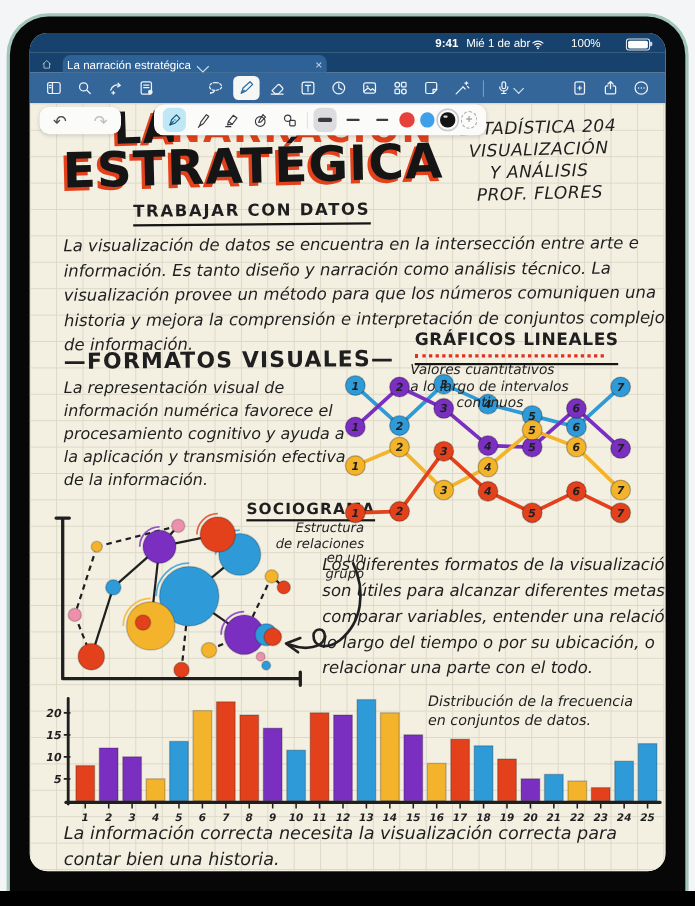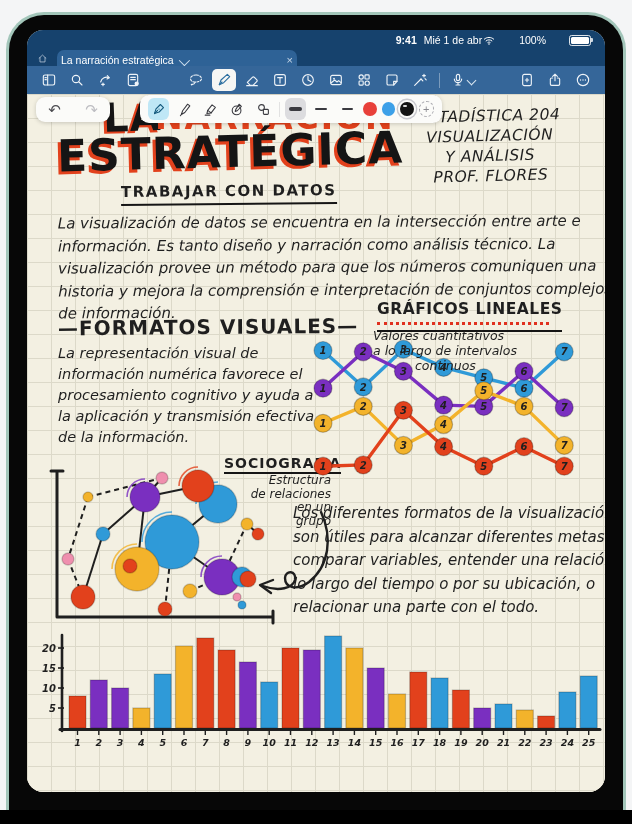--- a/index.html
+++ b/index.html
@@ -458,20 +458,24 @@
               <circle cx="38" cy="100" r="6" fill="#ef8fae" stroke="rgba(0,0,0,0.18)" stroke-width="1.4"></circle>
               <circle cx="217" cy="65" r="6" fill="#f3b32b" stroke="rgba(0,0,0,0.18)" stroke-width="1.4"></circle>
               <circle cx="228" cy="75" r="6" fill="#e2411c" stroke="rgba(0,0,0,0.18)" stroke-width="1.4"></circle>
               <circle cx="58" cy="38" r="5" fill="#f3b32b" stroke="rgba(0,0,0,0.18)" stroke-width="1.4"></circle>
               <circle cx="207" cy="138" r="4" fill="#ef8fae" stroke="rgba(0,0,0,0.18)" stroke-width="1.4"></circle>
               <circle cx="212" cy="146" r="4" fill="#2f9ad8" stroke="rgba(0,0,0,0.18)" stroke-width="1.4"></circle>
             </svg>
 
           <div class="abs hand metas">Los diferentes formatos de la visualización son útiles para alcanzar diferentes metas: comparar variables, entender una relación a lo largo del tiempo o por su ubicación, o relacionar una parte con el todo.</div>
 
+          <div class="abs hand histo-cap">
+            <div>Distribución de la frecuencia</div>
+            <div>en conjuntos de datos.</div>
+          </div>
           <svg id="histChart" class="chart" width="567" height="124">
               <line x1="24" y1="5" x2="24" y2="101" stroke="#1f1f1f" stroke-width="2.6" stroke-linecap="round"></line>
               <text x="18" y="21.5" text-anchor="end" font-size="10" font-family="DejaVu Sans, sans-serif" font-style="italic" font-weight="bold" fill="#1f1f1f">20</text>
               <line x1="20" y1="18" x2="26" y2="18" stroke="#1f1f1f" stroke-width="1.6"></line>
               <text x="18" y="41.5" text-anchor="end" font-size="10" font-family="DejaVu Sans, sans-serif" font-style="italic" font-weight="bold" fill="#1f1f1f">15</text>
               <line x1="20" y1="38" x2="26" y2="38" stroke="#1f1f1f" stroke-width="1.6"></line>
               <text x="18" y="61.5" text-anchor="end" font-size="10" font-family="DejaVu Sans, sans-serif" font-style="italic" font-weight="bold" fill="#1f1f1f">10</text>
               <line x1="20" y1="58" x2="26" y2="58" stroke="#1f1f1f" stroke-width="1.6"></line>
               <text x="18" y="81.5" text-anchor="end" font-size="10" font-family="DejaVu Sans, sans-serif" font-style="italic" font-weight="bold" fill="#1f1f1f">5</text>
               <line x1="20" y1="78" x2="26" y2="78" stroke="#1f1f1f" stroke-width="1.6"></line>
@@ -546,19 +550,20 @@
               <line x1="486.8" y1="101" x2="486.8" y2="105" stroke="#1f1f1f" stroke-width="1.4"></line>
               <text x="486.8" y="116" text-anchor="middle" font-size="9.5" font-family="DejaVu Sans, sans-serif" font-style="italic" font-weight="bold" fill="#1f1f1f">22</text>
               <line x1="508.1" y1="101" x2="508.1" y2="105" stroke="#1f1f1f" stroke-width="1.4"></line>
               <text x="508.1" y="116" text-anchor="middle" font-size="9.5" font-family="DejaVu Sans, sans-serif" font-style="italic" font-weight="bold" fill="#1f1f1f">23</text>
               <line x1="529.4000000000001" y1="101" x2="529.4000000000001" y2="105" stroke="#1f1f1f" stroke-width="1.4"></line>
               <text x="529.4000000000001" y="116" text-anchor="middle" font-size="9.5" font-family="DejaVu Sans, sans-serif" font-style="italic" font-weight="bold" fill="#1f1f1f">24</text>
               <line x1="550.7" y1="101" x2="550.7" y2="105" stroke="#1f1f1f" stroke-width="1.4"></line>
               <text x="550.7" y="116" text-anchor="middle" font-size="9.5" font-family="DejaVu Sans, sans-serif" font-style="italic" font-weight="bold" fill="#1f1f1f">25</text>
             </svg>
 
+          <div class="abs hand outro">La información correcta necesita la visualización correcta para contar bien una historia.</div>
         </div>
 
       </div>
     </div>
   </div>
   <div class="bottom-crop"></div>
 </div>
 
 </body></html>

